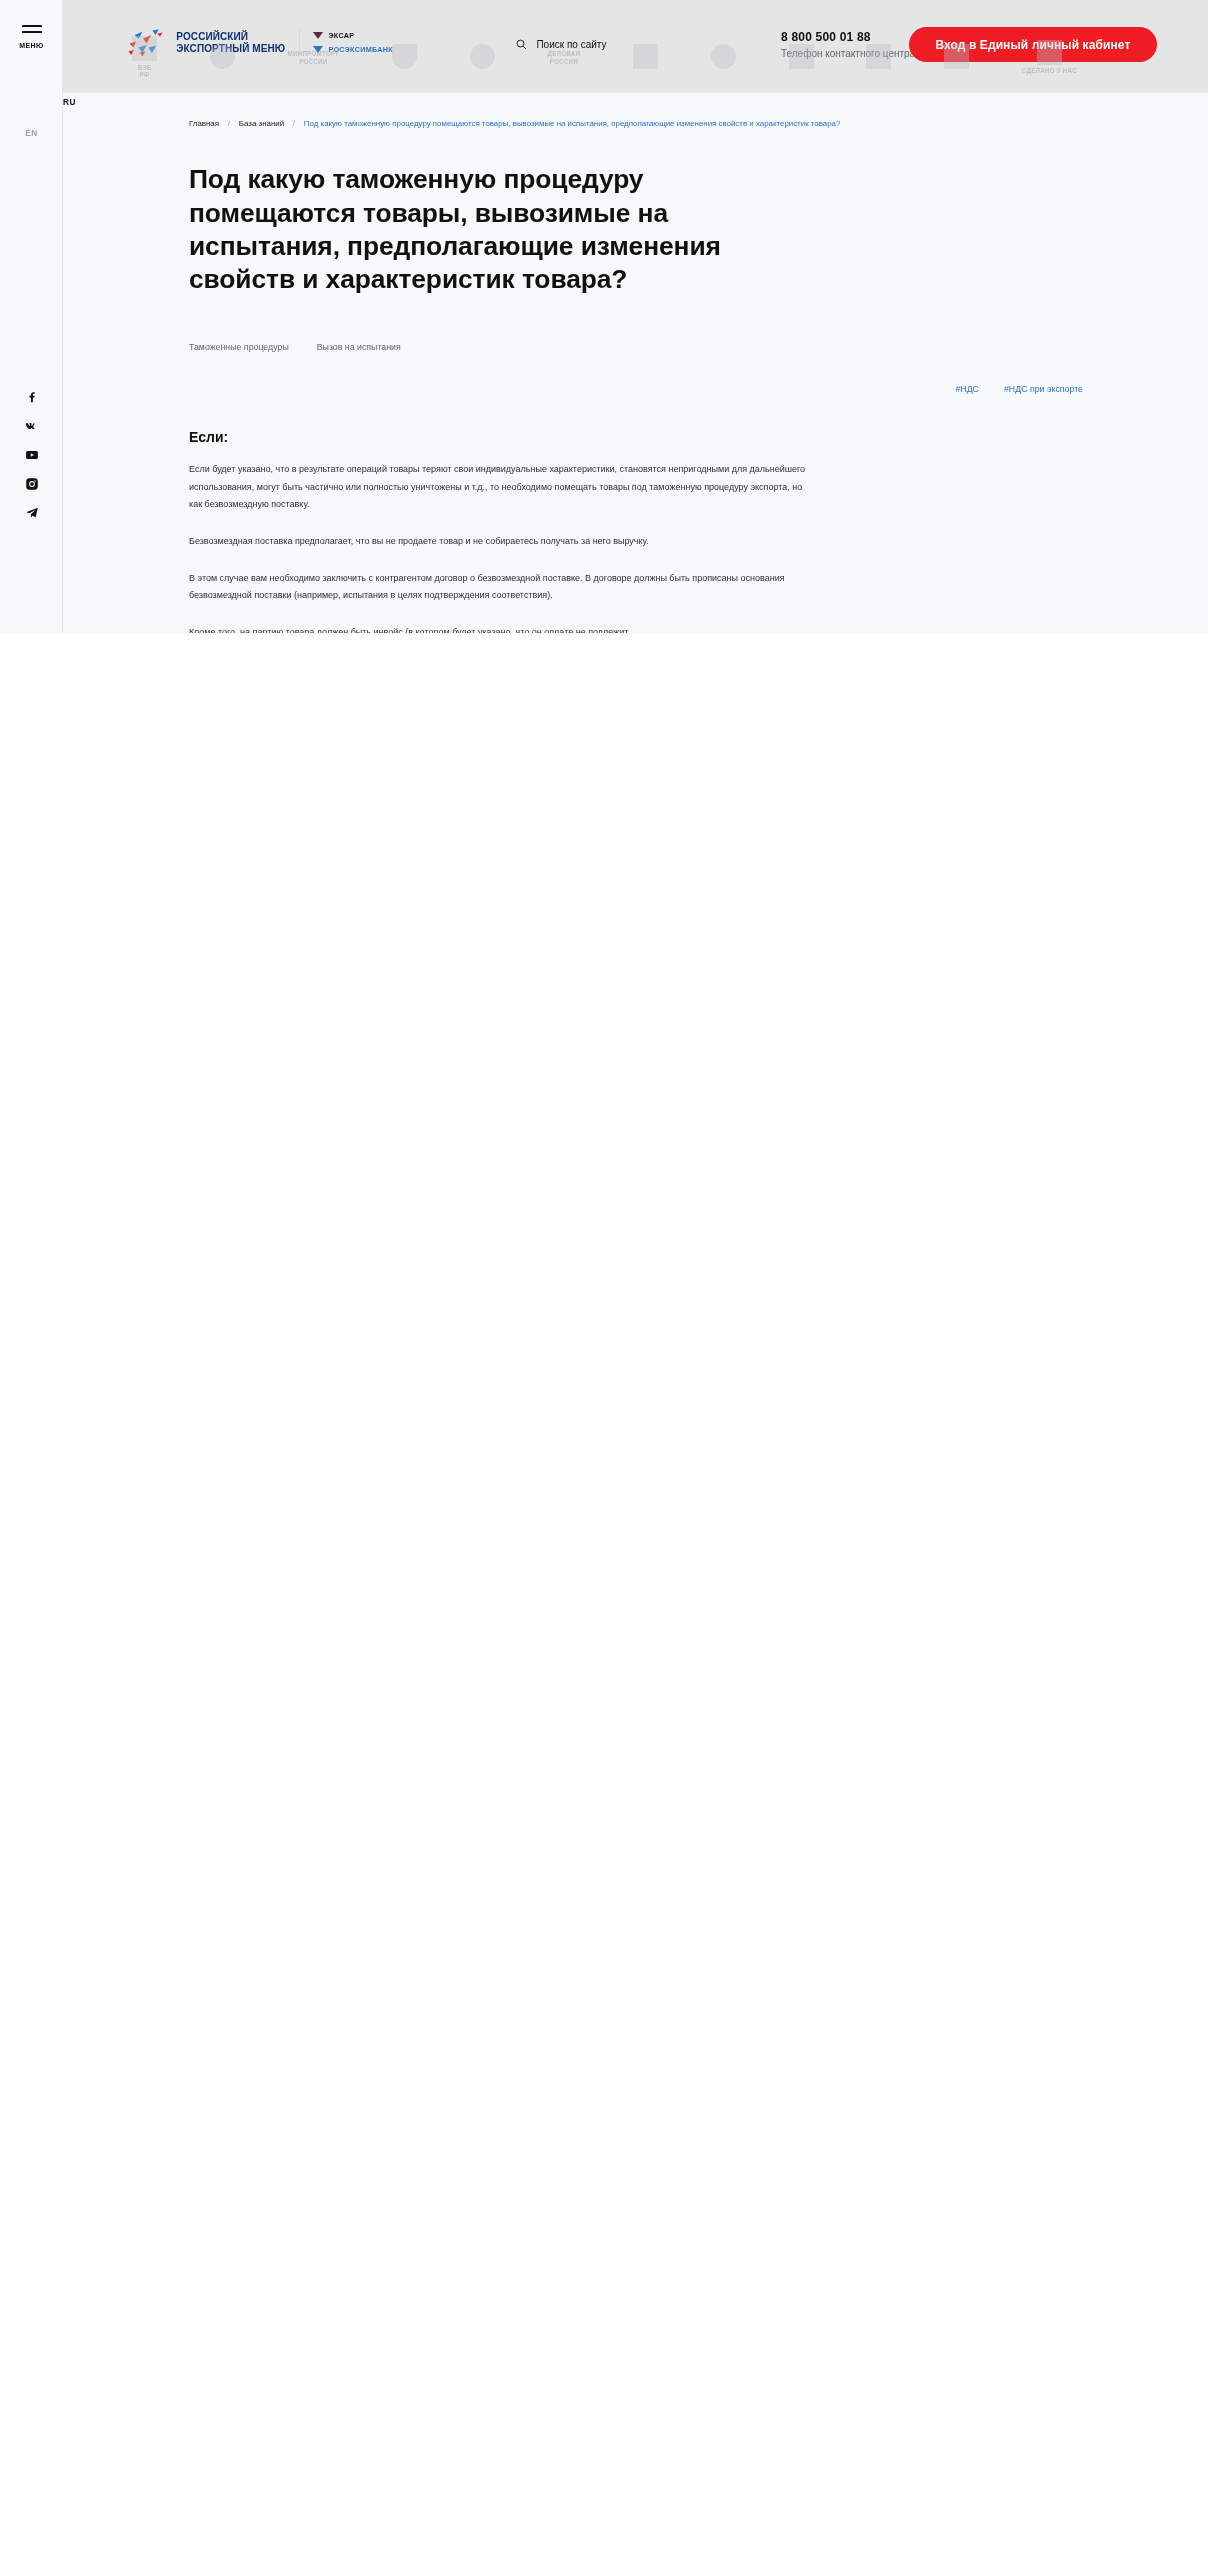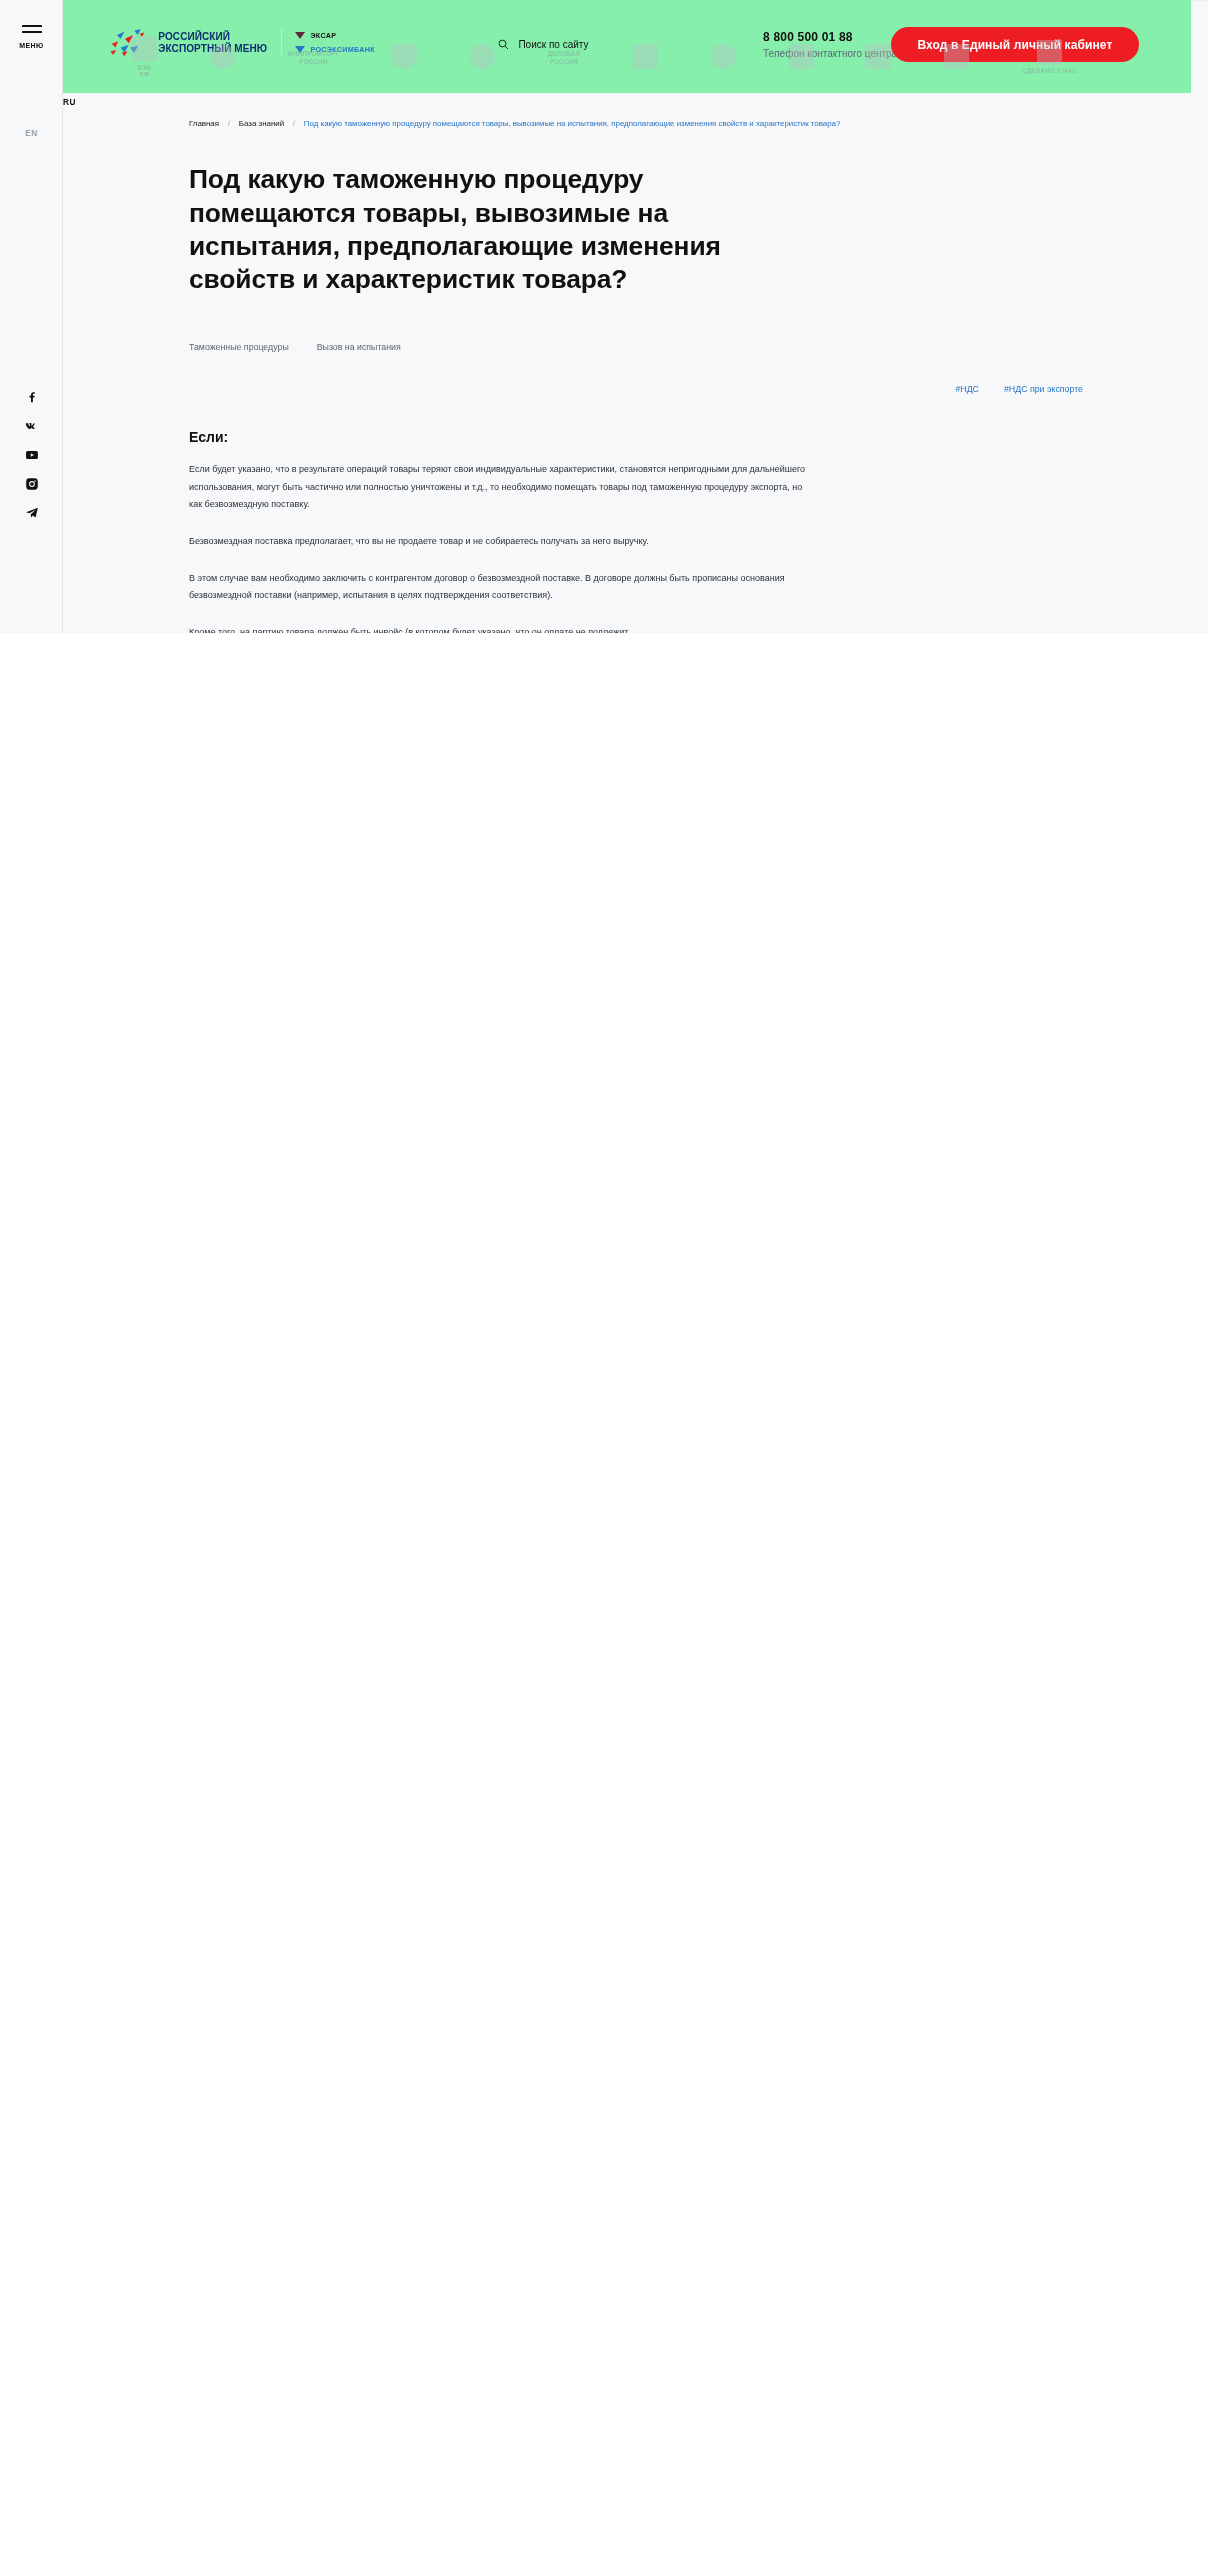--- a/index.html
+++ b/index.html
@@ -39,22 +39,22 @@
   .lang.ru { top: 98px; color: #111; margin-left: 38px; }
   .lang.en { top: 129px; color: #9aa0a6; }
   .rail-socials {
     position: absolute; left: 0; top: 390px; width: 63px;
     display: flex; flex-direction: column; align-items: center; gap: 15px;
   }
   .rail-socials .sico { width: 14px; height: 14px; fill: #111; cursor: pointer; }
 
   
   .header {
-    position: absolute; left: 45px; top: 0; width: 1146px; height: 93px;
-    background: #86efac;
+    position: absolute; left: 63px; top: 0; width: 1146px; height: 93px;
+    background: #e5e5e5;
   }
   .logo-block {
     position: absolute; left: 63px; top: 26.4px;
     display: flex; align-items: center; gap: 11.3px;
   }
   .rec-mark { width: 39px; height: 33px; }
   .rec-name {
     font-size: 10px; line-height: 1.22; font-weight: 700; color: #0d2f6e;
     letter-spacing: 0.1px; white-space: nowrap;
   }

